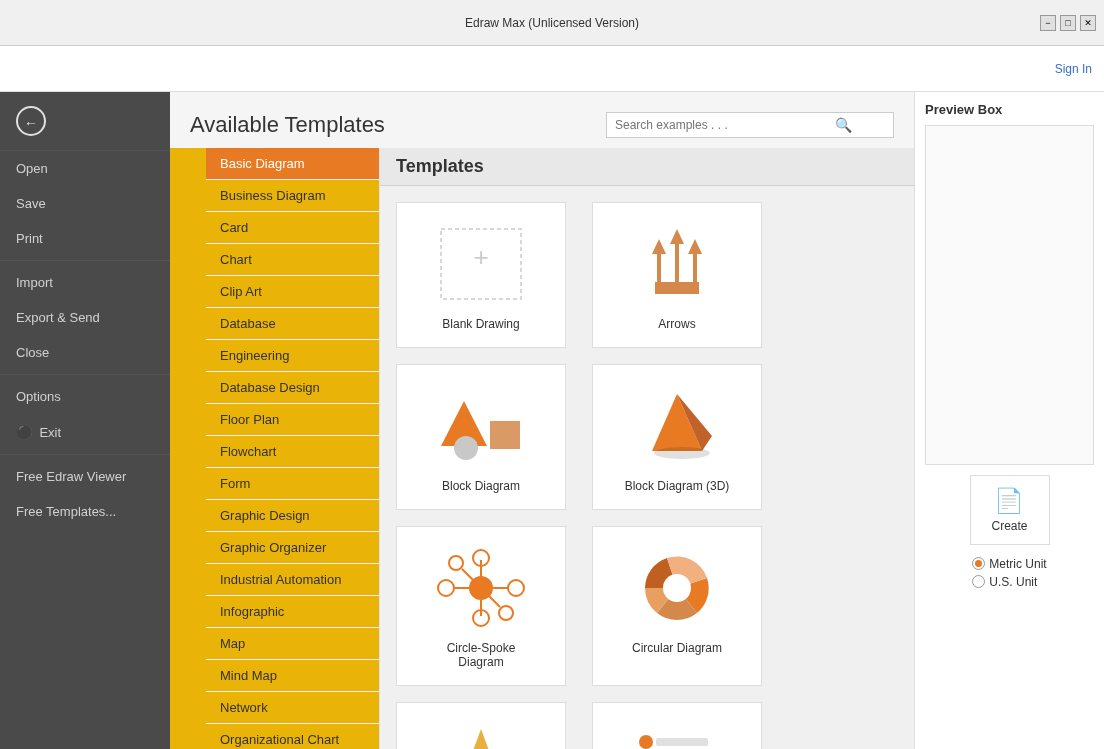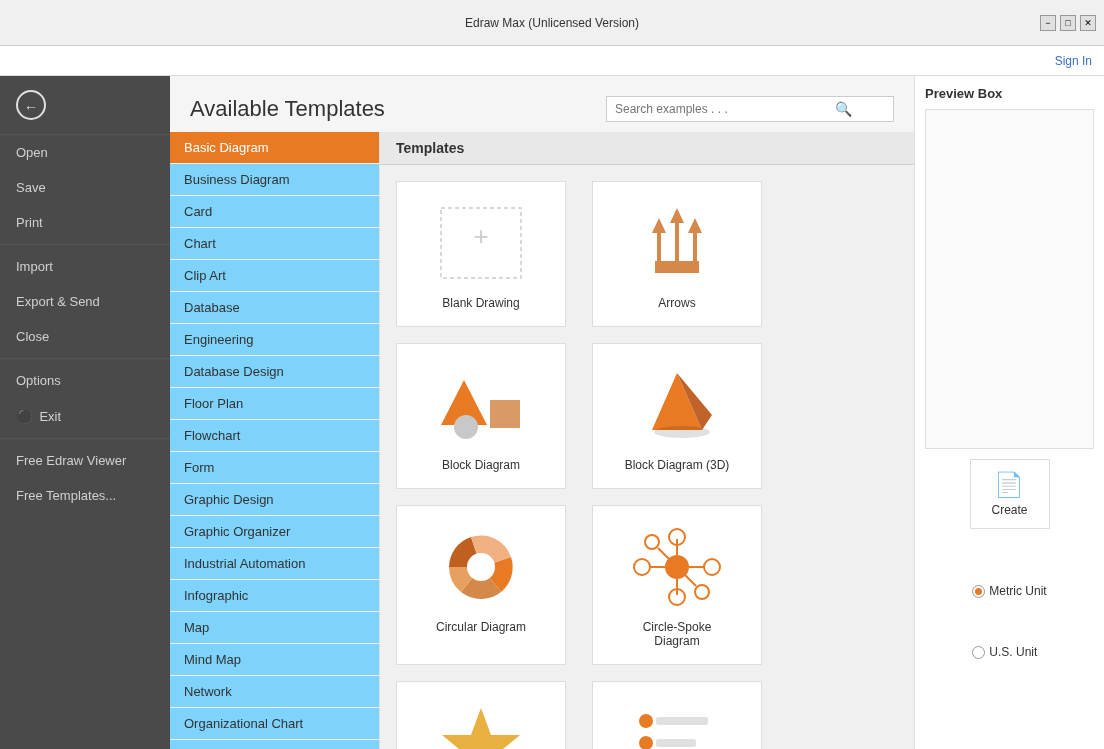--- a/index.html
+++ b/index.html
@@ -34,21 +34,21 @@
       background: #e0e0e0;
       cursor: pointer;
       display: flex; align-items: center; justify-content: center;
       font-size: 9px;
     }
     .title-btn.close { background: #e0e0e0; }
 
     
     .signin-bar {
       background: white;
-      height: 30px;
+      height: 46px;
       display: flex;
       align-items: center;
       justify-content: flex-end;
       padding: 0 12px;
       border-bottom: 1px solid #ddd;
     }
     .signin-link {
       color: #3a6fca;
       font-size: 12px;
       cursor: pointer;
@@ -151,24 +151,25 @@
     
     .templates-area {
       display: flex;
       flex: 1;
       overflow: hidden;
     }
 
     
     .category-list {
       width: 210px;
-      background: #7dd3fc;
+      background: #eab308;
       border-right: 1px solid #e0e0e0;
       overflow-y: auto;
       position: relative;
+      padding-left: 36px;
     }
     .category-item {
       padding: 8px 14px;
       cursor: pointer;
       font-size: 13px;
       color: #333;
       border-bottom: 1px solid #f0f0f0;
     }
     .category-item.selected {
       background: #e87a23;
@@ -177,21 +178,21 @@
 
     
     .templates-grid-area {
       flex: 1;
       overflow-y: auto;
       background: #f0f0f0;
     }
     .templates-header {
       background: #e8e8e8;
       padding: 8px 16px;
-      font-size: 14px;
+      font-size: 18px;
       font-weight: 600;
       color: #333;
       border-bottom: 1px solid #d0d0d0;
     }
     .templates-grid {
       display: grid;
       grid-template-columns: repeat(2, 180px);
       gap: 16px;
       padding: 16px;
     }
@@ -269,26 +270,25 @@
       color: #888;
     }
     .unit-options {
       display: flex;
       flex-direction: column;
       gap: 4px;
       margin-top: 6px;
     }
     .unit-option {
       display: flex;
-      align-items: flex-end;
+      align-items: flex-start;
       gap: 4px;
       font-size: 12px;
       color: #333;
       cursor: pointer;
-      margin-top: 43px;
     }
     .radio-outer {
       width: 13px;
       height: 13px;
       border-radius: 50%;
       border: 1px solid #999;
       display: flex;
       align-items: center;
       justify-content: center;
     }
@@ -439,63 +439,63 @@
                 <polygon points="45,8 70,65 80,50" fill="#c0622a"></polygon>
 
                 <ellipse cx="50" cy="67" rx="28" ry="6" fill="rgba(0,0,0,0.12)"></ellipse>
               </svg>
             </div>
             <div class="template-label">Block Diagram (3D)</div>
           </div>
 
           <div class="template-card">
             <div class="template-thumb">
-              <svg width="90" height="80" viewBox="0 0 90 80">
-
-                <g transform="translate(45,40)">
-
-                  <path d="M0,0 L30,-10 A32,32 0 0,1 20,25 Z" fill="#e87a23"></path>
-
-                  <path d="M0,0 L20,25 A32,32 0 0,1 -20,25 Z" fill="#d4884a"></path>
-
-                  <path d="M0,0 L-20,25 A32,32 0 0,1 -32,0 Z" fill="#e8a060"></path>
-
-                  <path d="M0,0 L-32,0 A32,32 0 0,1 -10,-30 Z" fill="#c06020"></path>
-
-                  <path d="M0,0 L-10,-30 A32,32 0 0,1 30,-10 Z" fill="#f0b080"></path>
-
-                  <circle cx="0" cy="0" r="14" fill="white"></circle>
-                </g>
-              </svg>
-            </div>
-            <div class="template-label">Circular Diagram</div>
-          </div>
-
-          <div class="template-card">
-            <div class="template-thumb">
               <svg width="90" height="80">
                 <circle cx="45" cy="40" r="12" fill="#e87a23"></circle>
 
                 <line x1="45" y1="28" x2="45" y2="12" stroke="#e87a23" stroke-width="2"></line>
                 <circle cx="45" cy="10" r="8" fill="none" stroke="#e87a23" stroke-width="2"></circle>
                 <line x1="45" y1="52" x2="45" y2="68" stroke="#e87a23" stroke-width="2"></line>
                 <circle cx="45" cy="70" r="8" fill="none" stroke="#e87a23" stroke-width="2"></circle>
                 <line x1="33" y1="40" x2="17" y2="40" stroke="#e87a23" stroke-width="2"></line>
                 <circle cx="10" cy="40" r="8" fill="none" stroke="#e87a23" stroke-width="2"></circle>
                 <line x1="57" y1="40" x2="73" y2="40" stroke="#e87a23" stroke-width="2"></line>
                 <circle cx="80" cy="40" r="8" fill="none" stroke="#e87a23" stroke-width="2"></circle>
 
                 <line x1="37" y1="32" x2="26" y2="21" stroke="#e87a23" stroke-width="2"></line>
                 <circle cx="20" cy="15" r="7" fill="none" stroke="#e87a23" stroke-width="2"></circle>
                 <line x1="53" y1="48" x2="64" y2="59" stroke="#e87a23" stroke-width="2"></line>
                 <circle cx="70" cy="65" r="7" fill="none" stroke="#e87a23" stroke-width="2"></circle>
               </svg>
             </div>
             <div class="template-label" style="white-space:pre-line; text-align:center; font-size:12px;">Circle-Spoke
 Diagram</div>
+          </div>
+
+          <div class="template-card">
+            <div class="template-thumb">
+              <svg width="90" height="80" viewBox="0 0 90 80">
+
+                <g transform="translate(45,40)">
+
+                  <path d="M0,0 L30,-10 A32,32 0 0,1 20,25 Z" fill="#e87a23"></path>
+
+                  <path d="M0,0 L20,25 A32,32 0 0,1 -20,25 Z" fill="#d4884a"></path>
+
+                  <path d="M0,0 L-20,25 A32,32 0 0,1 -32,0 Z" fill="#e8a060"></path>
+
+                  <path d="M0,0 L-32,0 A32,32 0 0,1 -10,-30 Z" fill="#c06020"></path>
+
+                  <path d="M0,0 L-10,-30 A32,32 0 0,1 30,-10 Z" fill="#f0b080"></path>
+
+                  <circle cx="0" cy="0" r="14" fill="white"></circle>
+                </g>
+              </svg>
+            </div>
+            <div class="template-label">Circular Diagram</div>
           </div>
 
           <div class="template-card">
             <div class="template-thumb">
               <svg width="90" height="80" viewBox="0 0 90 80">
                 <polygon points="45,5 55,32 84,32 61,51 70,78 45,60 20,78 29,51 6,32 35,32" fill="#e8b040"></polygon>
               </svg>
             </div>
             <div class="template-label"></div>
           </div>

